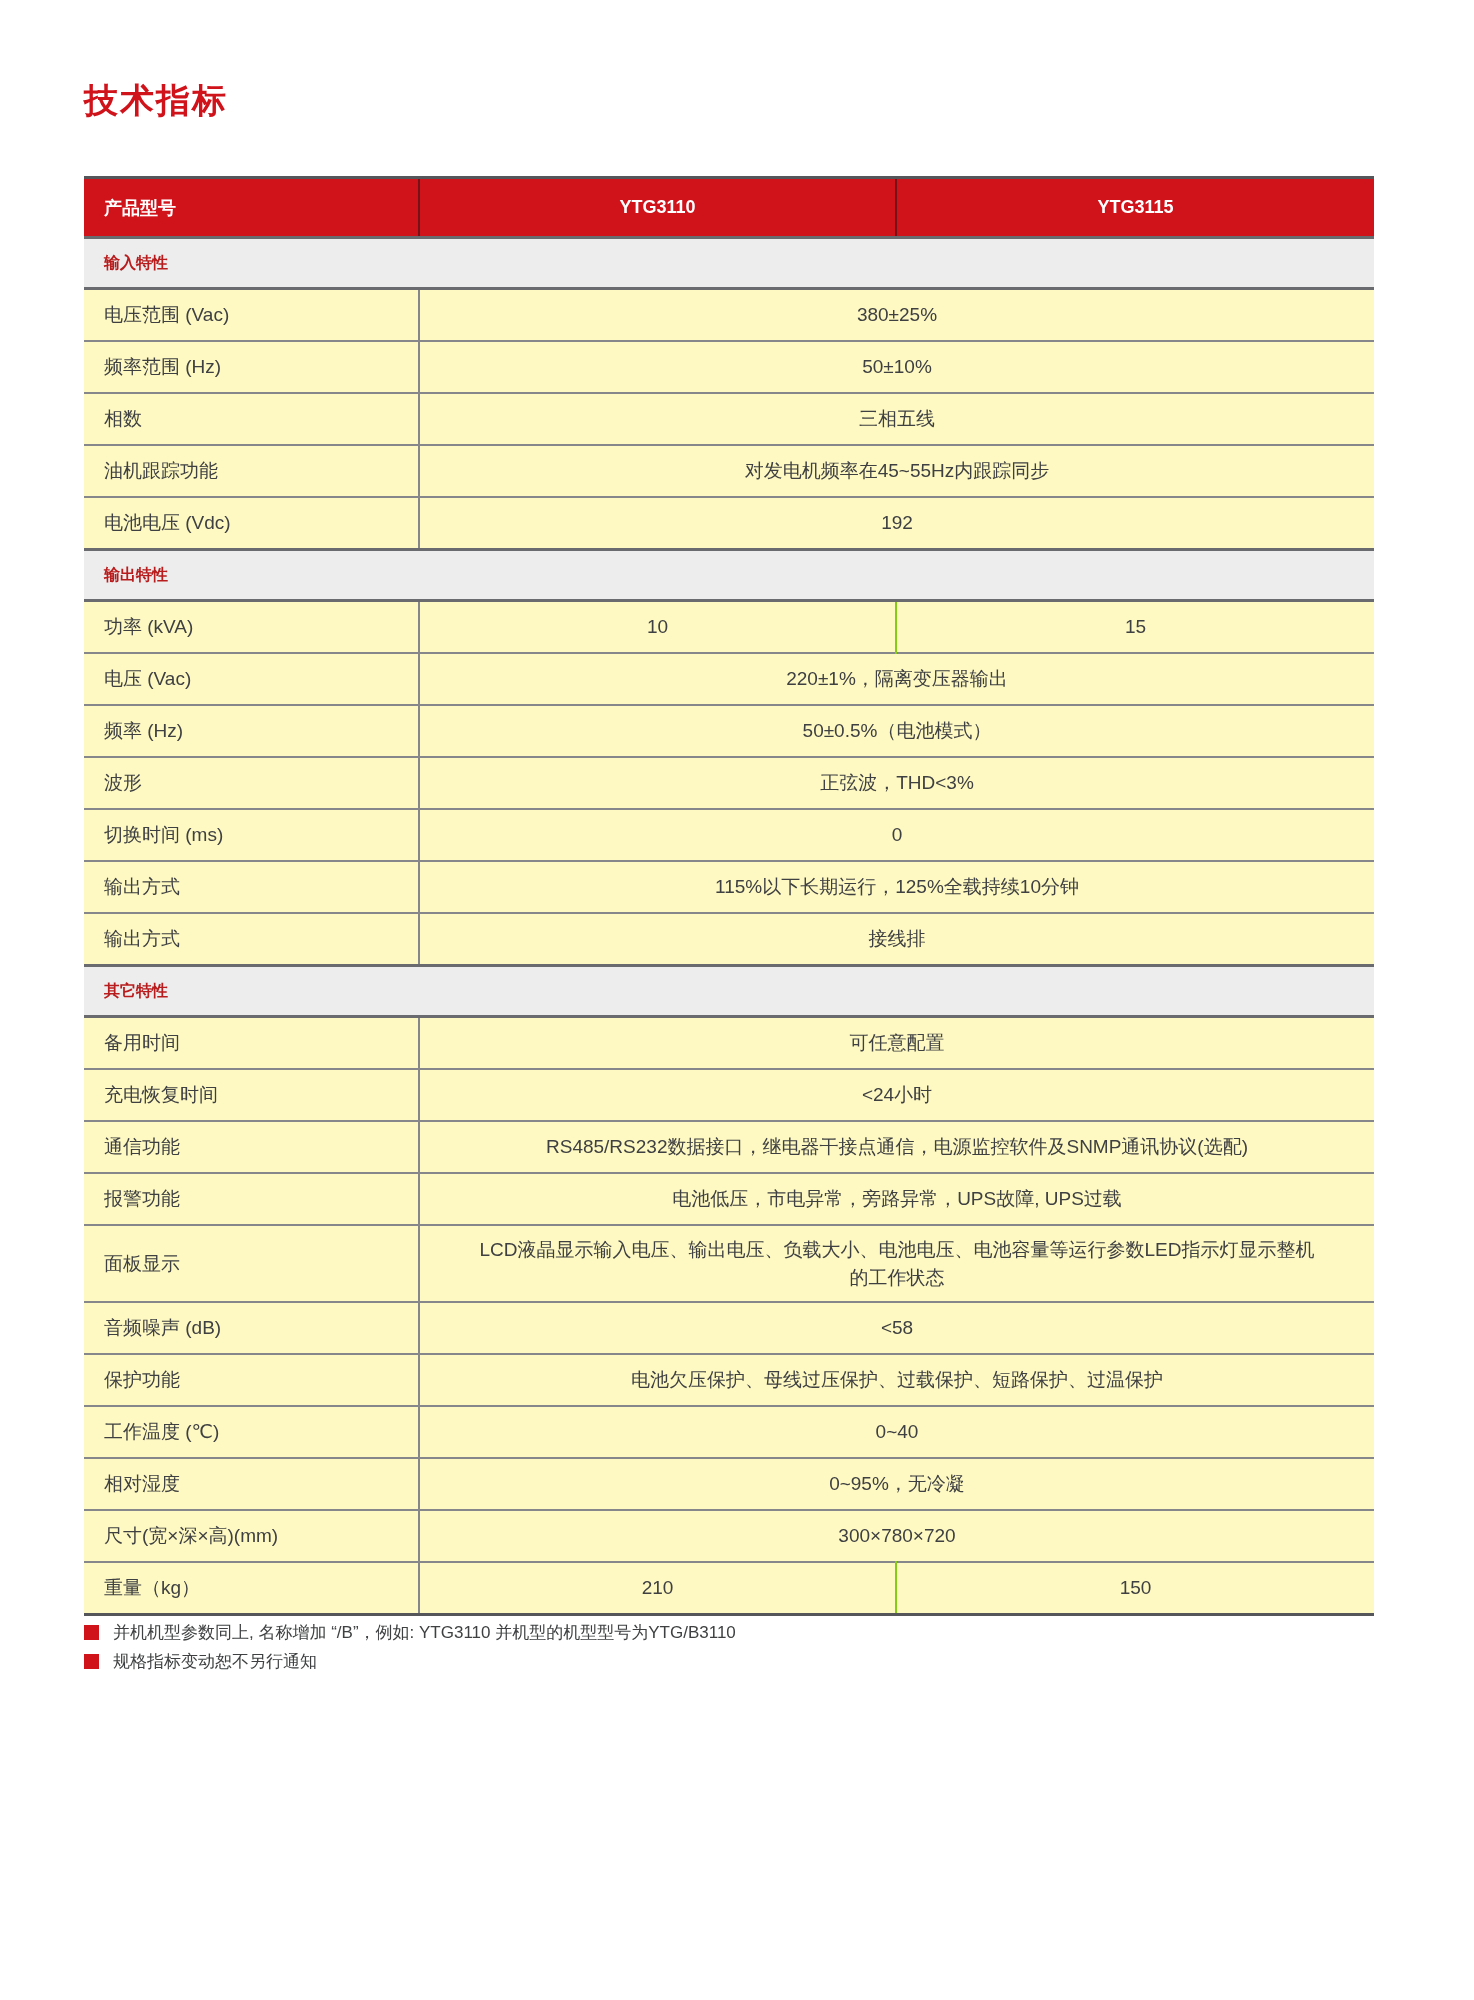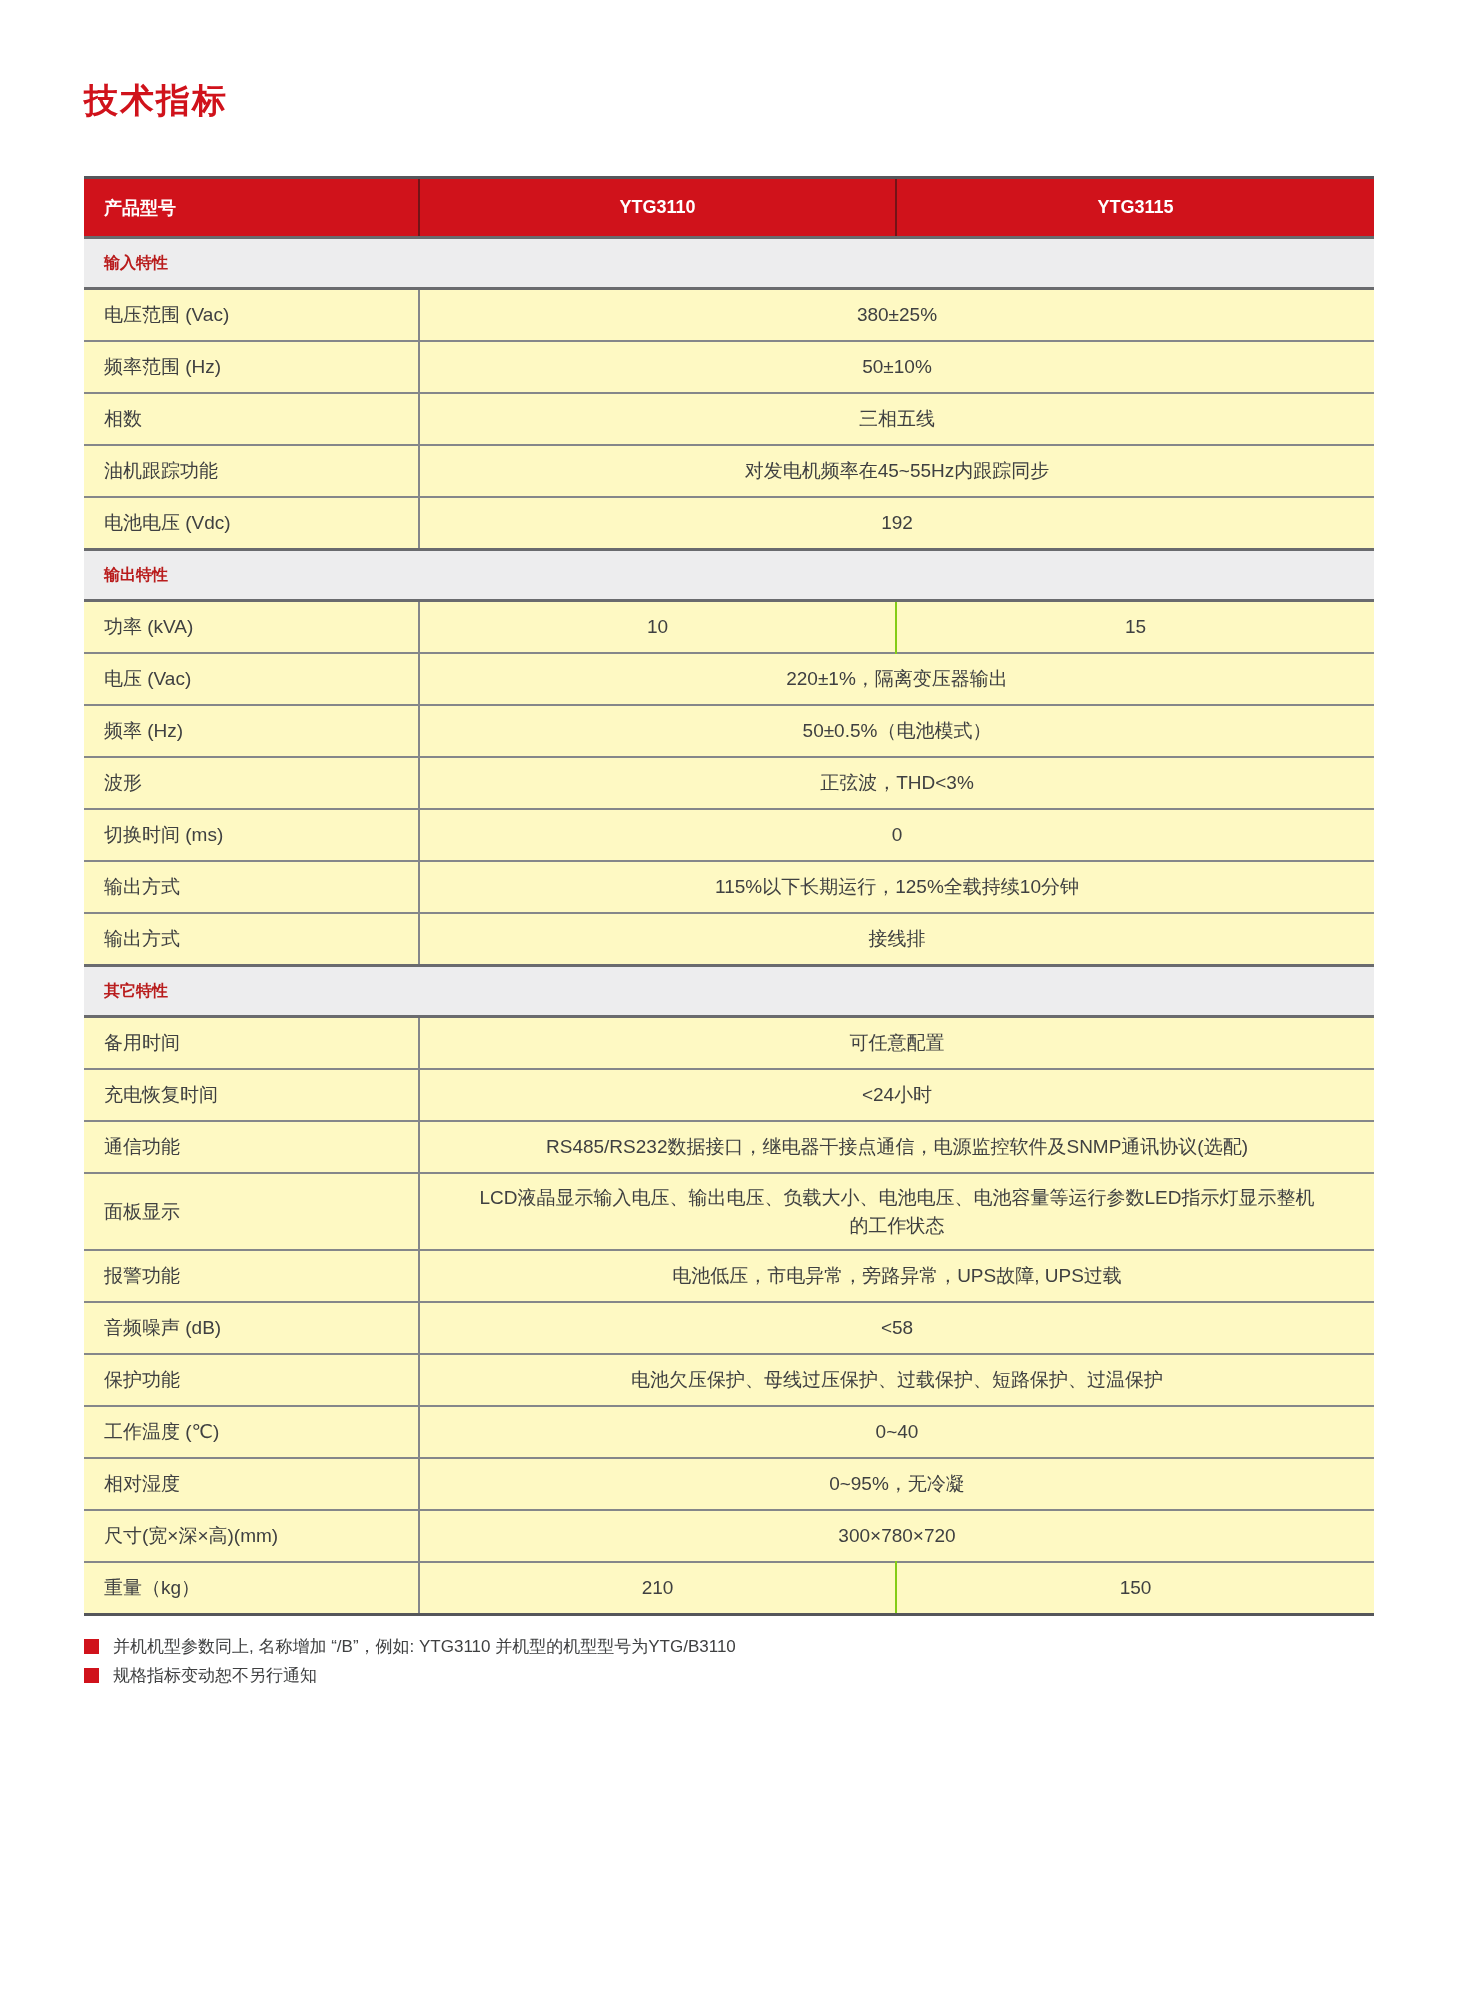--- a/index.html
+++ b/index.html
@@ -87,21 +87,21 @@
   }
   .clamp {
     display: inline-block;
     max-width: 850px;
     line-height: 1.45;
     vertical-align: middle;
   }
 
   .notes {
     list-style: none;
-    margin: 16px 0 0 0;
+    margin: 2px 0 0 0;
     padding: 0;
     width: 1290px;
   }
   .notes li {
     display: flex;
     align-items: center;
     font-size: 17px;
     line-height: 29px;
     color: #3f4041;
   }
@@ -200,29 +200,29 @@
         <td class="value" colspan="2">可任意配置</td>
       </tr>
       <tr class="data">
         <td class="label">充电恢复时间</td>
         <td class="value" colspan="2">&lt;24小时</td>
       </tr>
       <tr class="data">
         <td class="label">通信功能</td>
         <td class="value" colspan="2">RS485/RS232数据接口，继电器干接点通信，电源监控软件及SNMP通讯协议(选配)</td>
       </tr>
+      <tr class="data">
+        <td class="label">报警功能</td>
+        <td class="value" colspan="2">电池低压，市电异常，旁路异常，UPS故障, UPS过载</td>
+      </tr>
       <tr class="data panel">
         <td class="label">面板显示</td>
         <td class="value" colspan="2">
           <span class="clamp">LCD液晶显示输入电压、输出电压、负载大小、电池电压、电池容量等运行参数LED指示灯显示整机的工作状态</span>
         </td>
-      </tr>
-      <tr class="data">
-        <td class="label">报警功能</td>
-        <td class="value" colspan="2">电池低压，市电异常，旁路异常，UPS故障, UPS过载</td>
       </tr>
       <tr class="data">
         <td class="label">音频噪声 (dB)</td>
         <td class="value" colspan="2">&lt;58</td>
       </tr>
       <tr class="data">
         <td class="label">保护功能</td>
         <td class="value" colspan="2">电池欠压保护、母线过压保护、过载保护、短路保护、过温保护</td>
       </tr>
       <tr class="data">

